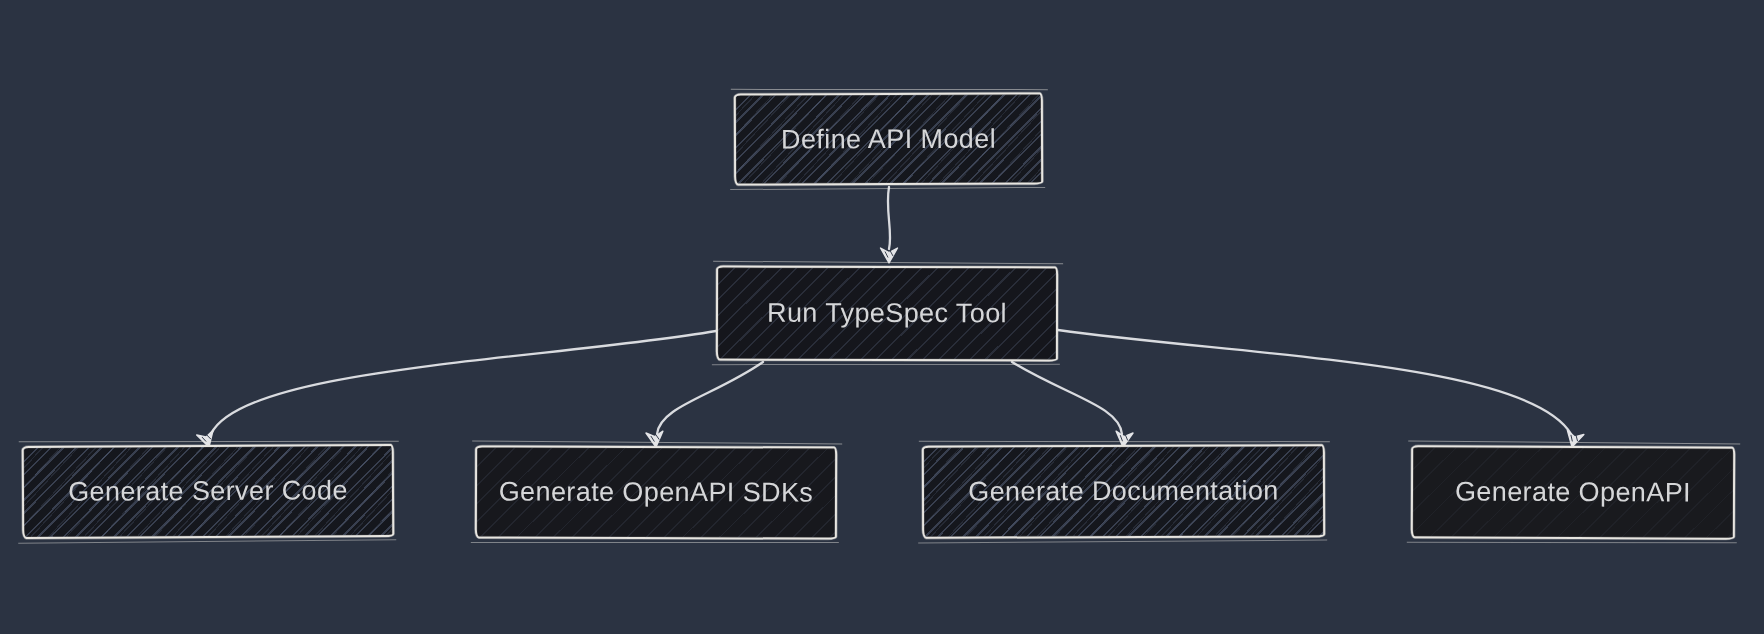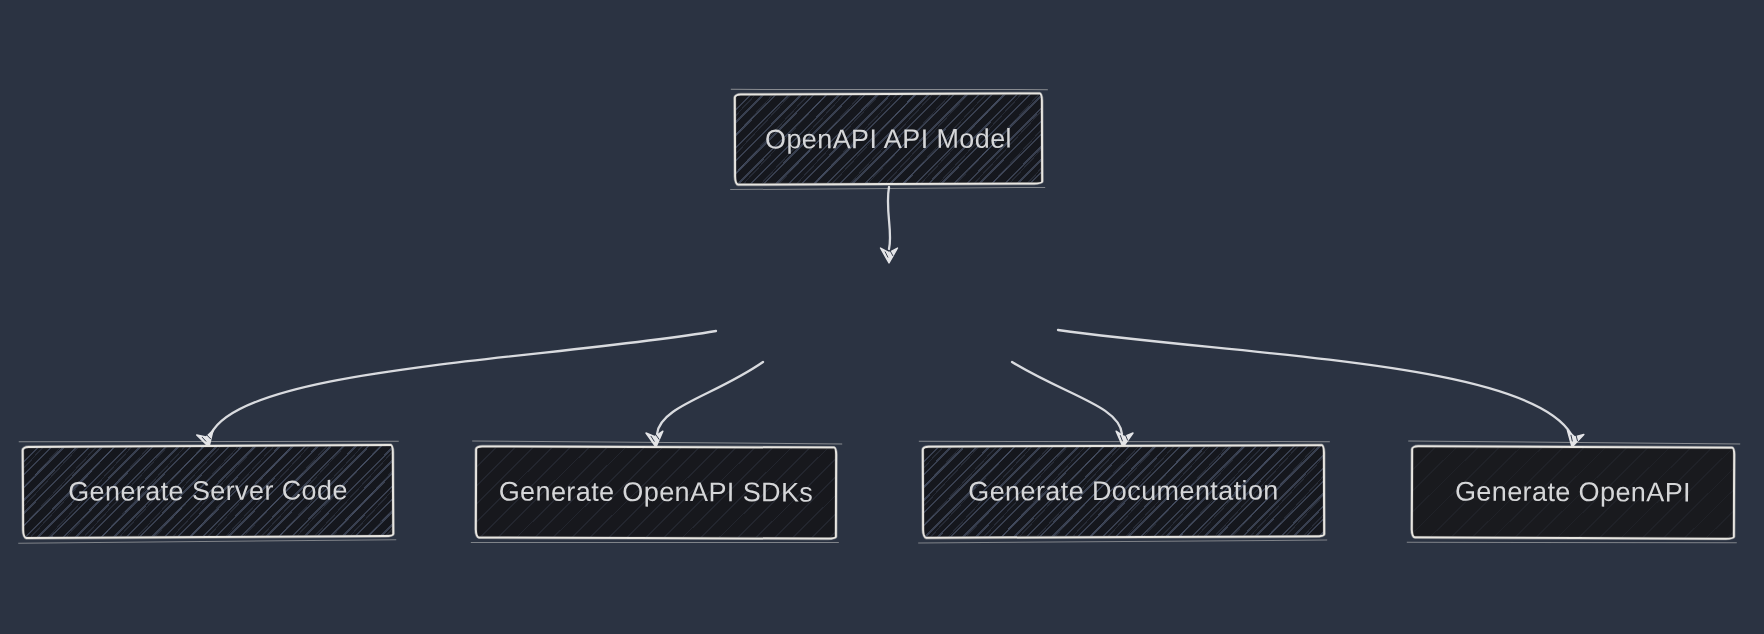--- a/index.html
+++ b/index.html
@@ -112,23 +112,26 @@
     <g>
       <use href="#arrowhead" transform="translate(889,263)"></use>
       <use href="#arrowhead" transform="translate(209,447) rotate(-16)"></use>
       <use href="#arrowhead" transform="translate(656,447) rotate(-6)"></use>
       <use href="#arrowhead" transform="translate(1123,447) rotate(6)"></use>
       <use href="#arrowhead" transform="translate(1572,447) rotate(14)"></use>
     </g>
   </svg>
 
   <div class="node hatch-strong n-define">
-    <span>OpenAPI API Model</span>
+    <span>Define API Model</span>
   </div>
 
+  <div class="node hatch-medium n-run">
+    <span>Run TypeSpec Tool</span>
+  </div>
 
   <div class="node hatch-strong n-server">
     <span>Generate Server Code</span>
   </div>
 
   <div class="node hatch-faint n-client">
     <span>Generate OpenAPI SDKs</span>
   </div>
 
   <div class="node hatch-strong n-docs">

